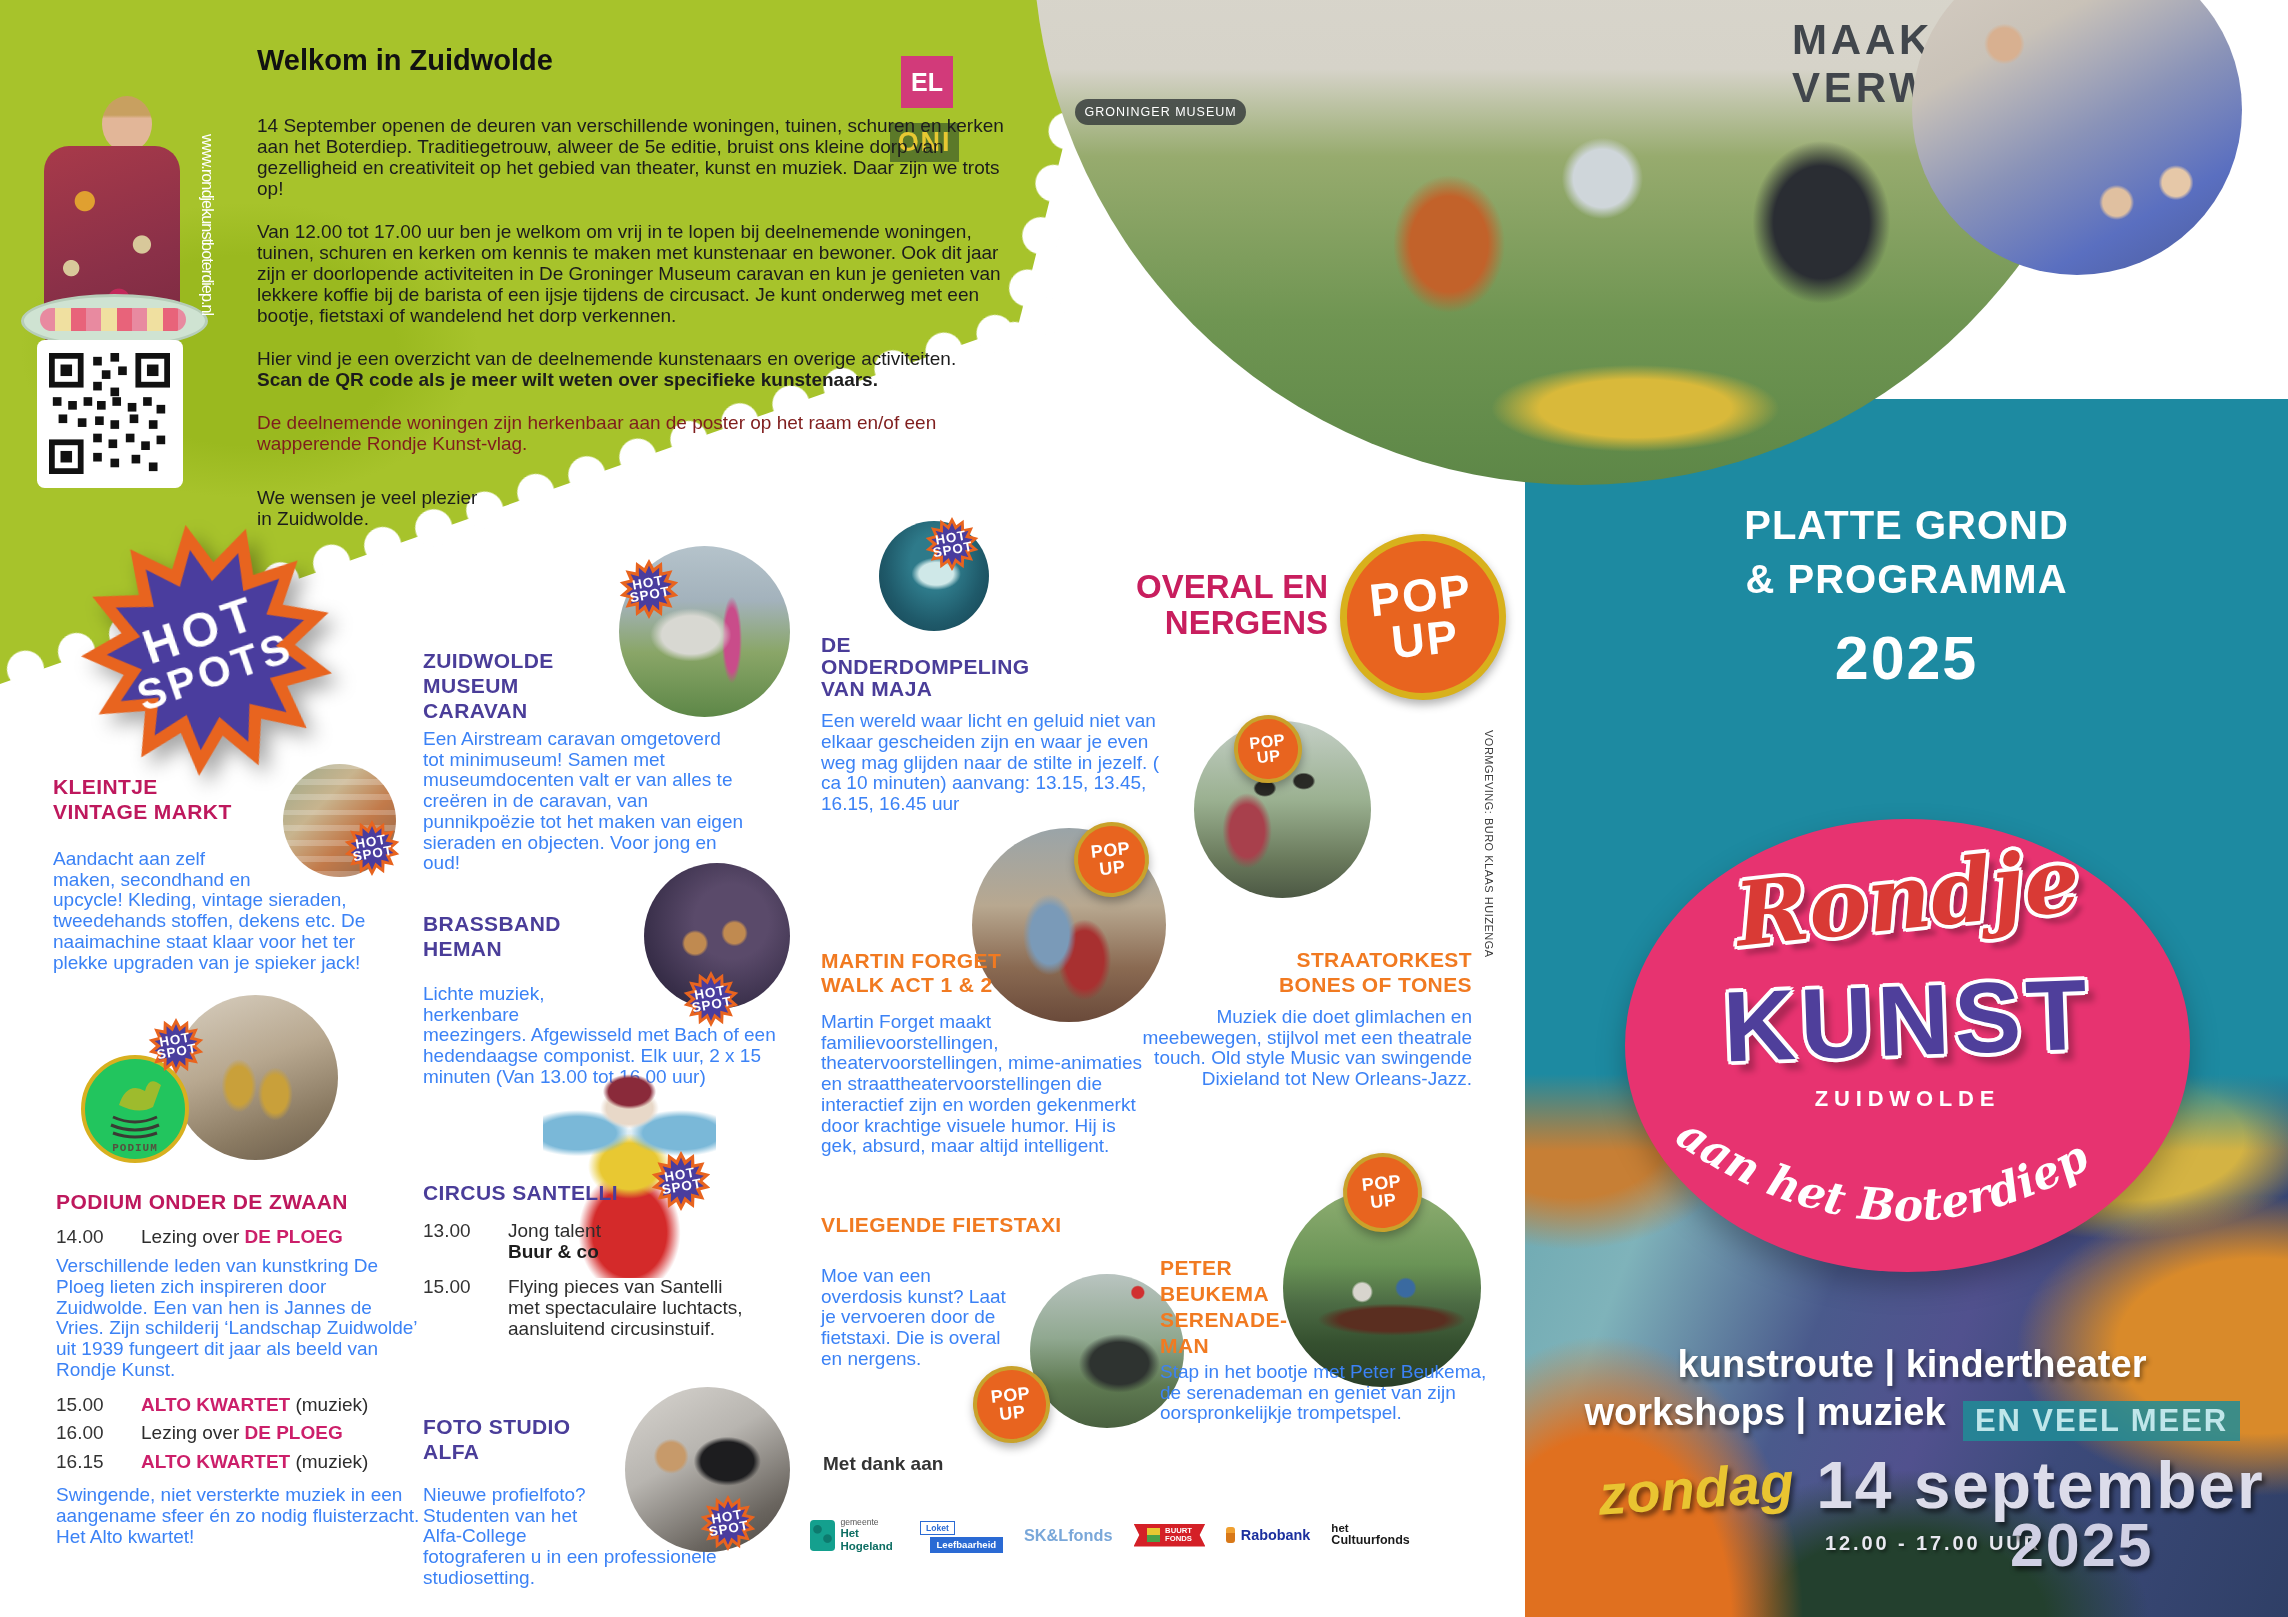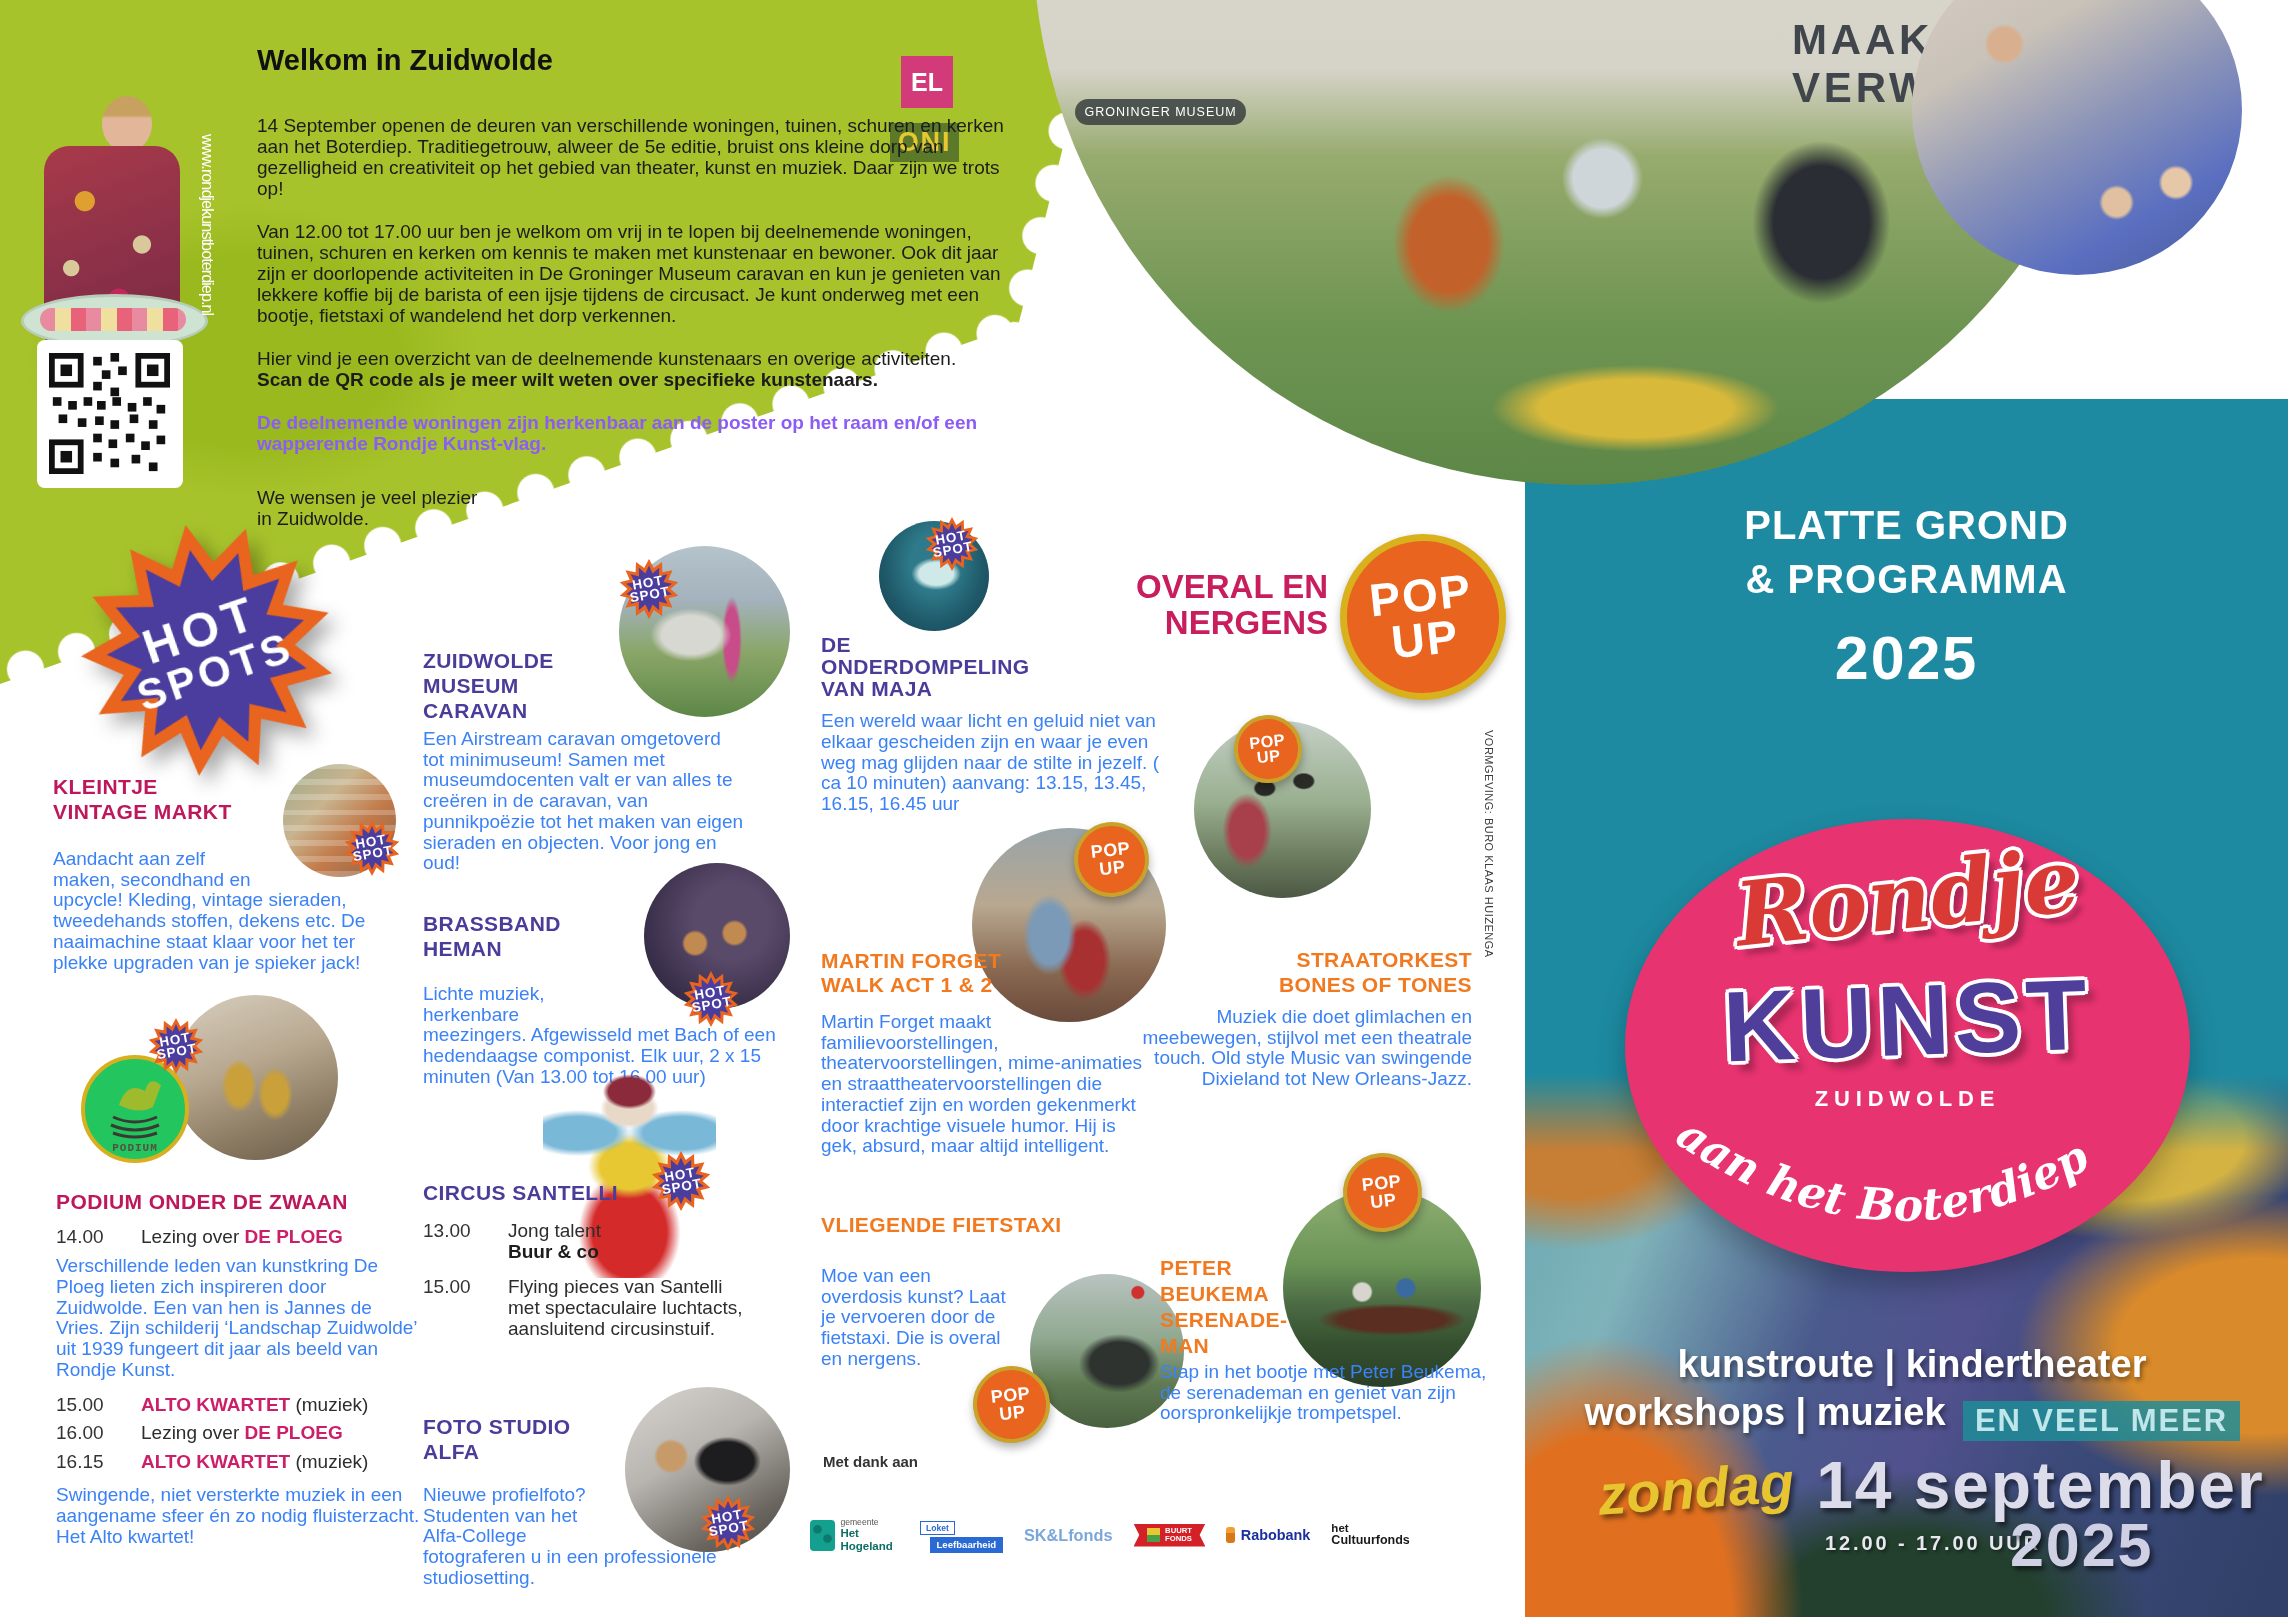--- a/index.html
+++ b/index.html
@@ -18,21 +18,21 @@
   .blk{display:block;}
   .sched{display:flex;margin-top:11.5px;font-size:19px;line-height:21px;color:#2d2d2d;}
   .sched .t{width:85px;flex:none;color:#333;}
   .sched .d{flex:1;}
   
   .intro{width:761px;color:#1c1c1c;}
   .intro h1{margin:0 0 38px 0;font-size:29px;font-weight:800;color:#111;}
   .intro p{margin:0 0 22px 0;font-size:19px;line-height:21px;}
   .intro .nb{margin-bottom:0;}
   .intro .bold{font-weight:800;}
-  .intro .pink{color:#8b5cf6;font-weight:700;}
+  .intro .pink{color:#7f1d1d;font-weight:400;}
   
   .green{left:0;top:0;width:1134px;height:730px;
      background:radial-gradient(327px 211px at 22% 48%,#9ab91f 0 45%,rgba(0,0,0,0) 70%),#a7c32b;
      clip-path:polygon(0 0,97% 0,89.8% 44.5%,0 93.7%);}
   .scallop{background-image:radial-gradient(18px at 27px 27px,#fff 0 18px,rgba(255,255,255,0) 19px);
      background-size:54px 54px;background-repeat:repeat-x;height:54px;}
   
   .hsb{position:absolute;}
   .hsb svg,.hsbig svg{width:100%;height:100%;display:block;}
   .hsb-t{position:absolute;inset:0;display:flex;flex-direction:column;align-items:center;justify-content:center;
@@ -445,21 +445,21 @@
     <div class="fl" style="width:171px;height:163px;margin:27px 0 3.8px 5.8px;">
       <div class="ph pc-taxi" style="width:154px;height:154px;margin:9.6px 0 0 13.4px;"></div>
       <div class="pub" style="position:absolute;left:-44px;top:102px;width:69px;height:69px;">
         <span>POP</span>
           <span>UP</span>
       </div>
     </div>
     <div class="bodytxt" style="margin-top:29px;">Moe van een overdosis kunst? Laat je vervoeren door de fietstaxi. Die is overal en nergens.</div>
   </div>
 
-  <div class="abs" style="left:823px;top:1453px;font-size:15px;font-weight:600;color:#333;">Met dank aan</div>
+  <div class="abs" style="left:823px;top:1453px;font-size:19px;font-weight:600;color:#333;">Met dank aan</div>
 
   <div class="abs sponsors" style="left:810px;top:1508px;width:500px;height:54px;">
     <div class="sp">
       <div style="width:31px;height:31px;border-radius:3.8px;background:radial-gradient(5.8px at 30% 30%,#0d7a6e 0 3.8px,rgba(0,0,0,0) 4.8px),radial-gradient(5.8px at 70% 60%,#0d7a6e 0 3.8px,rgba(0,0,0,0) 4.8px),#14a08e;"></div>
       <div>
           <span class="blk sp-txt-sm">gemeente</span>
           <span class="blk sp-txt" style="color:#0d6e63;">Het Hogeland</span>
         </div>
     </div>
     <div>

